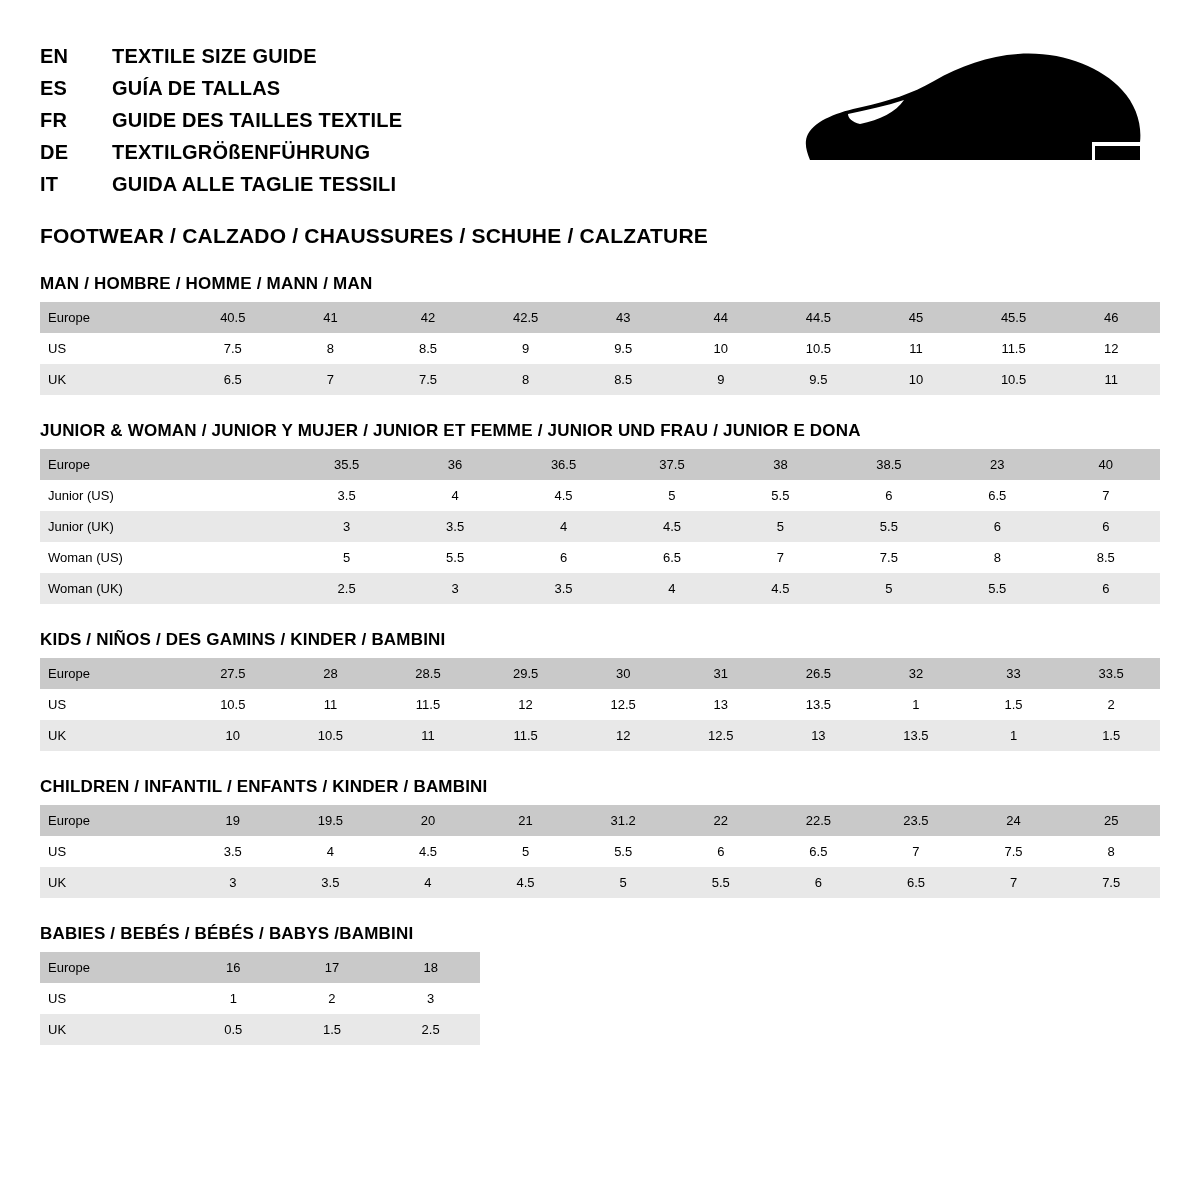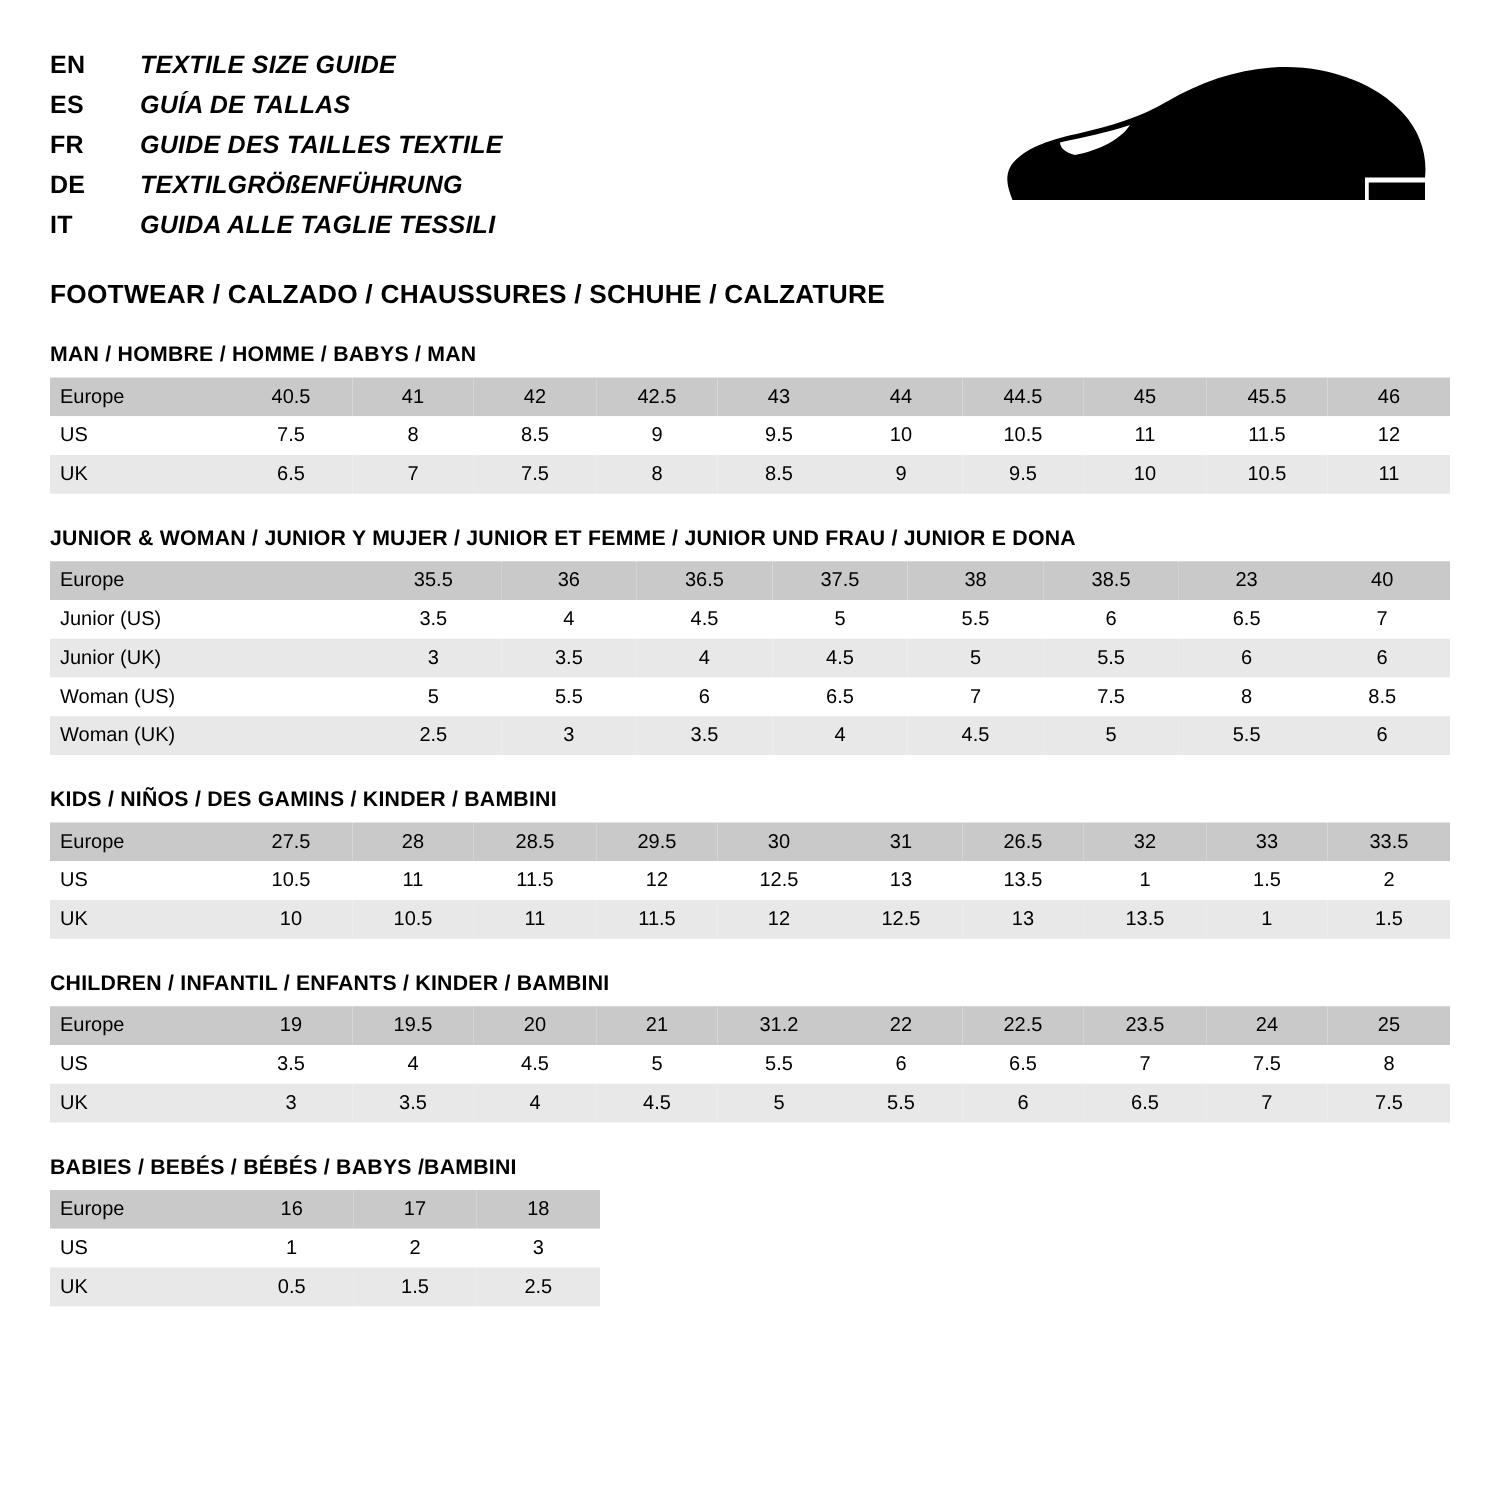--- a/index.html
+++ b/index.html
@@ -23,34 +23,33 @@
     padding: 36px 40px 0 40px;
   }
 
   
   .lang-block {
     margin: 0;
     padding: 0;
   }
   .lang-row {
     display: flex;
-    align-items: center;
+    align-items: flex-end;
     height: 32px;
   }
   .lang-code {
     width: 72px;
     font-size: 20px;
     font-weight: bold;
     letter-spacing: 0.2px;
   }
   .lang-text {
     font-size: 20px;
     font-weight: bold;
     letter-spacing: 0.2px;
-    font-style: italic;
   }
 
   .footwear-title {
     margin-top: 28px;
     font-size: 21px;
     font-weight: bold;
     letter-spacing: 0.2px;
   }
 
   
@@ -68,21 +67,21 @@
   }
   .section-title {
     font-size: 17px;
     font-weight: bold;
     margin-bottom: 8px;
     letter-spacing: 0.2px;
   }
   table.size-table {
     border-collapse: collapse;
     table-layout: fixed;
-    font-size: 16px;
+    font-size: 13px;
   }
   table.size-table td {
     height: 31px;
     padding: 0 4px;
     text-align: center;
     vertical-align: middle;
     white-space: nowrap;
   }
   table.size-table td.rowhead {
     text-align: left;
@@ -135,21 +134,21 @@
   <div class="shoe-wrap">
     <svg viewBox="0 0 350 130" width="350" height="130" xmlns="http://www.w3.org/2000/svg">
       <path fill="#000000" d="M18 110 C14 100 12 92 16 84 C24 70 46 62 70 57 C96 51 120 44 142 31 C168 16 196 6 226 4 C268 1 308 16 330 40 C344 55 350 74 348 92 L348 110 Z"></path>
       <path fill="#ffffff" d="M300 92 L348 92 L348 110 L300 110 Z"></path>
       <path fill="#000000" d="M303 96 L348 96 L348 110 L303 110 Z"></path>
       <path fill="#ffffff" d="M56 64 C74 60 94 56 112 50 C104 62 88 70 68 74 C60 72 56 68 56 64 Z"></path>
     </svg>
   </div>
 
   <div class="section">
-    <div class="section-title">MAN / HOMBRE / HOMME / BABYS / MAN</div>
+    <div class="section-title">MAN / HOMBRE / HOMME / MANN / MAN</div>
     <table class="size-table w-full">
       <tbody>
           <tr class="head-row">
         <td class="rowhead">Europe</td>
         <td>40.5</td>
         <td>41</td>
         <td>42</td>
         <td>42.5</td>
         <td>43</td>
         <td>44</td>

